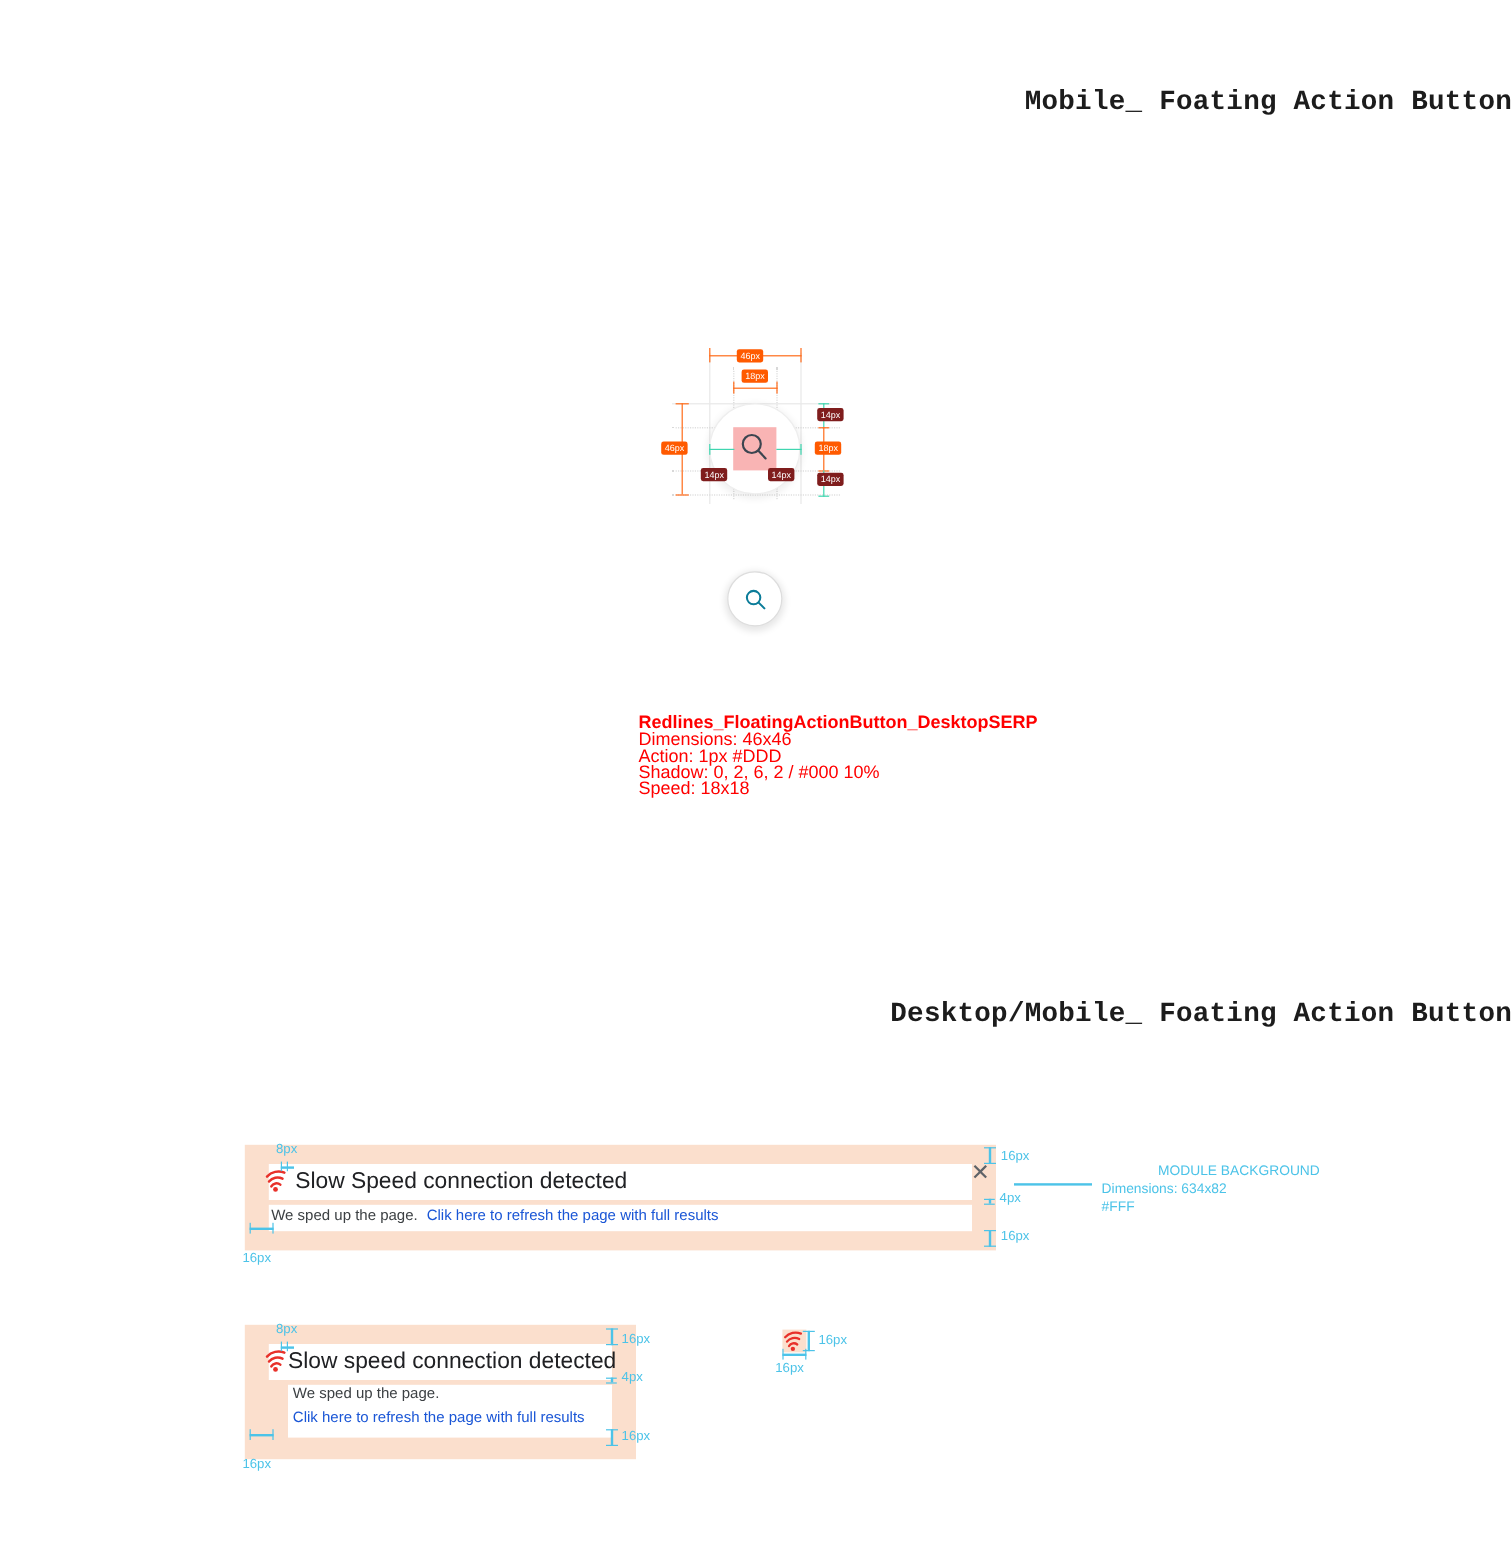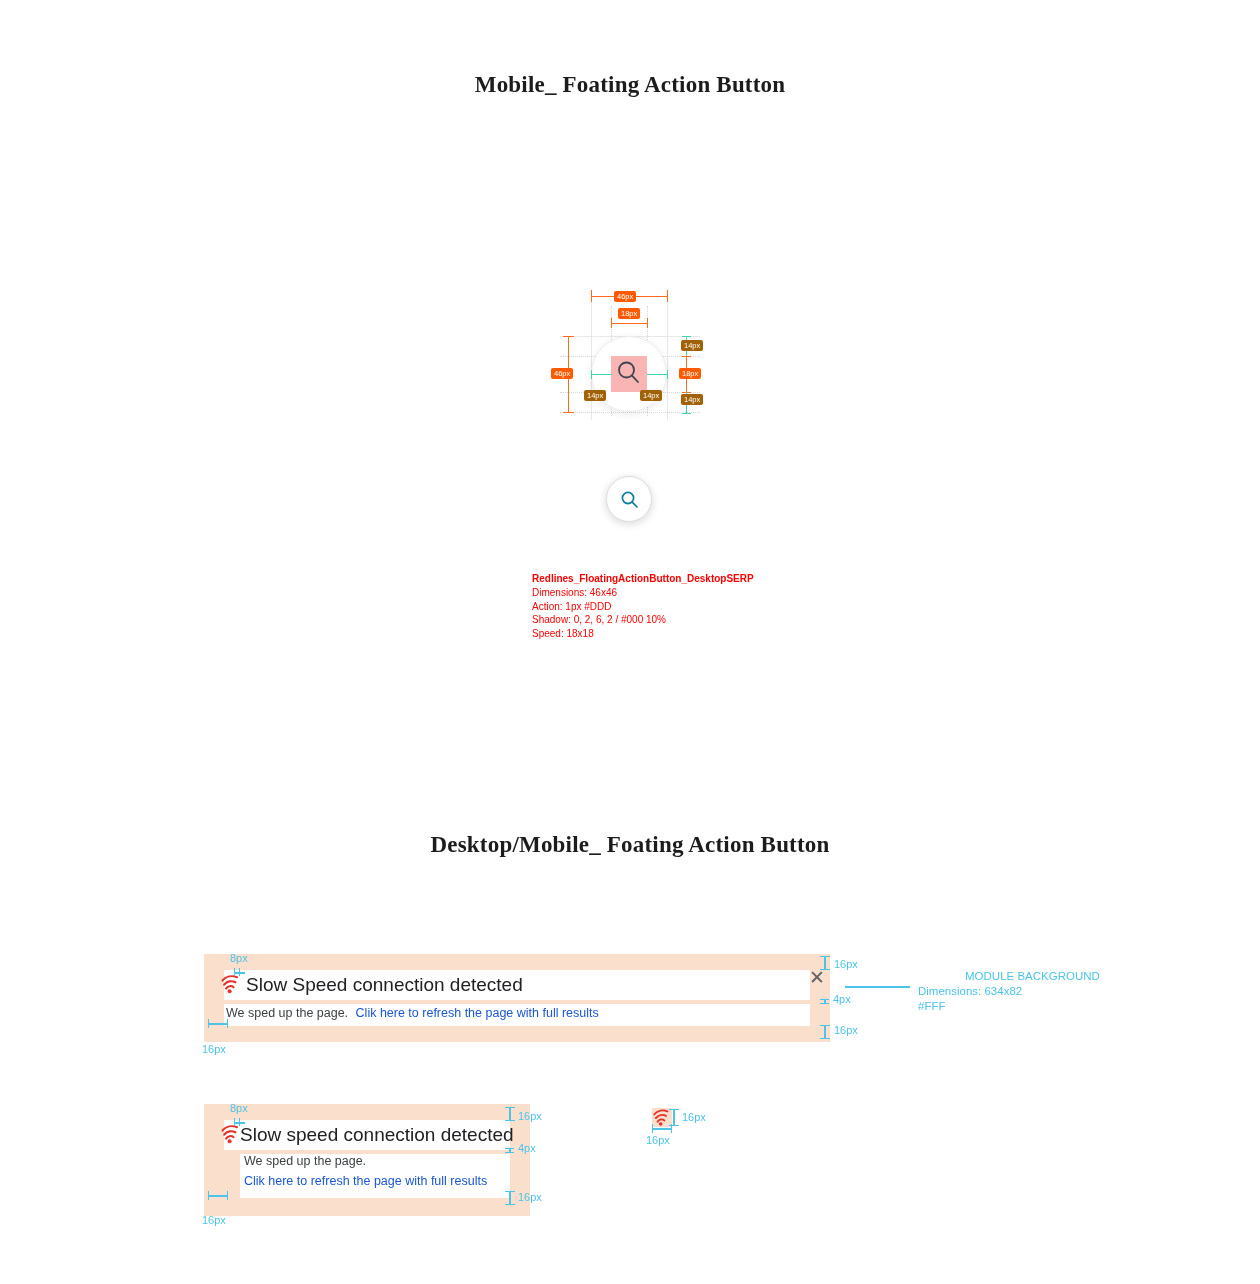--- a/index.html
+++ b/index.html
@@ -2,29 +2,29 @@
 <html><head>
 <meta charset="utf-8">
 <style>
   html,body{margin:0;padding:0;}
   body{
     width:1260px;height:1284px;background:#ffffff;
     font-family:"Liberation Sans", sans-serif;
     position:relative;overflow:hidden;
   }
   .page-title{
-    position:absolute;left:0;width:1260px;text-align:center;
-    font-family:Liberation Serif, serif;
+    position:absolute;left:0;width:1260px;text-align:right;
+    font-family:Liberation Mono, monospace;
     font-size:23px;font-weight:600;color:#1c1c1c;letter-spacing:.2px;
   }
   #title-mobile{top:72px;}
   #title-desktop{top:832px;}
 
   
-  .spec-block{position:absolute;left:532px;top:572px;color:#ff0000;font-size:10px;line-height:13.8px;}
+  .spec-block{position:absolute;left:532px;top:596px;color:#ff0000;font-size:15px;line-height:13.8px;}
   .spec-block .spec-head{font-weight:bold;}
 
   
   .fab{
     position:absolute;left:606px;top:476px;width:46px;height:46px;border-radius:50%;
     background:#fff;border:1px solid #ddd;box-shadow:0 2px 6px 2px rgba(0,0,0,.10);
     display:flex;align-items:center;justify-content:center;box-sizing:border-box;
   }
 
   
@@ -42,21 +42,21 @@
   .guide-dot-h{position:absolute;height:1px;border-top:1px dotted #d8d8d8;}
 
   .m-line-o{position:absolute;background:#ff6b1a;}
   .m-line-t{position:absolute;background:#3fd6b0;}
 
   .tag{
     position:absolute;color:#fff;font-size:7.5px;line-height:11px;height:11px;
     padding:0 3px;border-radius:2px;white-space:nowrap;font-weight:500;
   }
   .tag-o{background:#ff5a00;}
-  .tag-t{background:#a16207;}
+  .tag-t{background:#7f1d1d;}
 
   
   .mod-bg{position:absolute;background:#fbdfcd;}
   .mod-white{position:absolute;background:#ffffff;}
   .mod-title{
     position:absolute;font-size:19px;color:#202124;white-space:nowrap;
   }
   .mod-body{position:absolute;font-size:12.5px;color:#3c4043;white-space:nowrap;}
   .mod-link{color:#1a56d6;}
   .close-x{position:absolute;color:#5f6368;font-size:19px;line-height:19px;}

